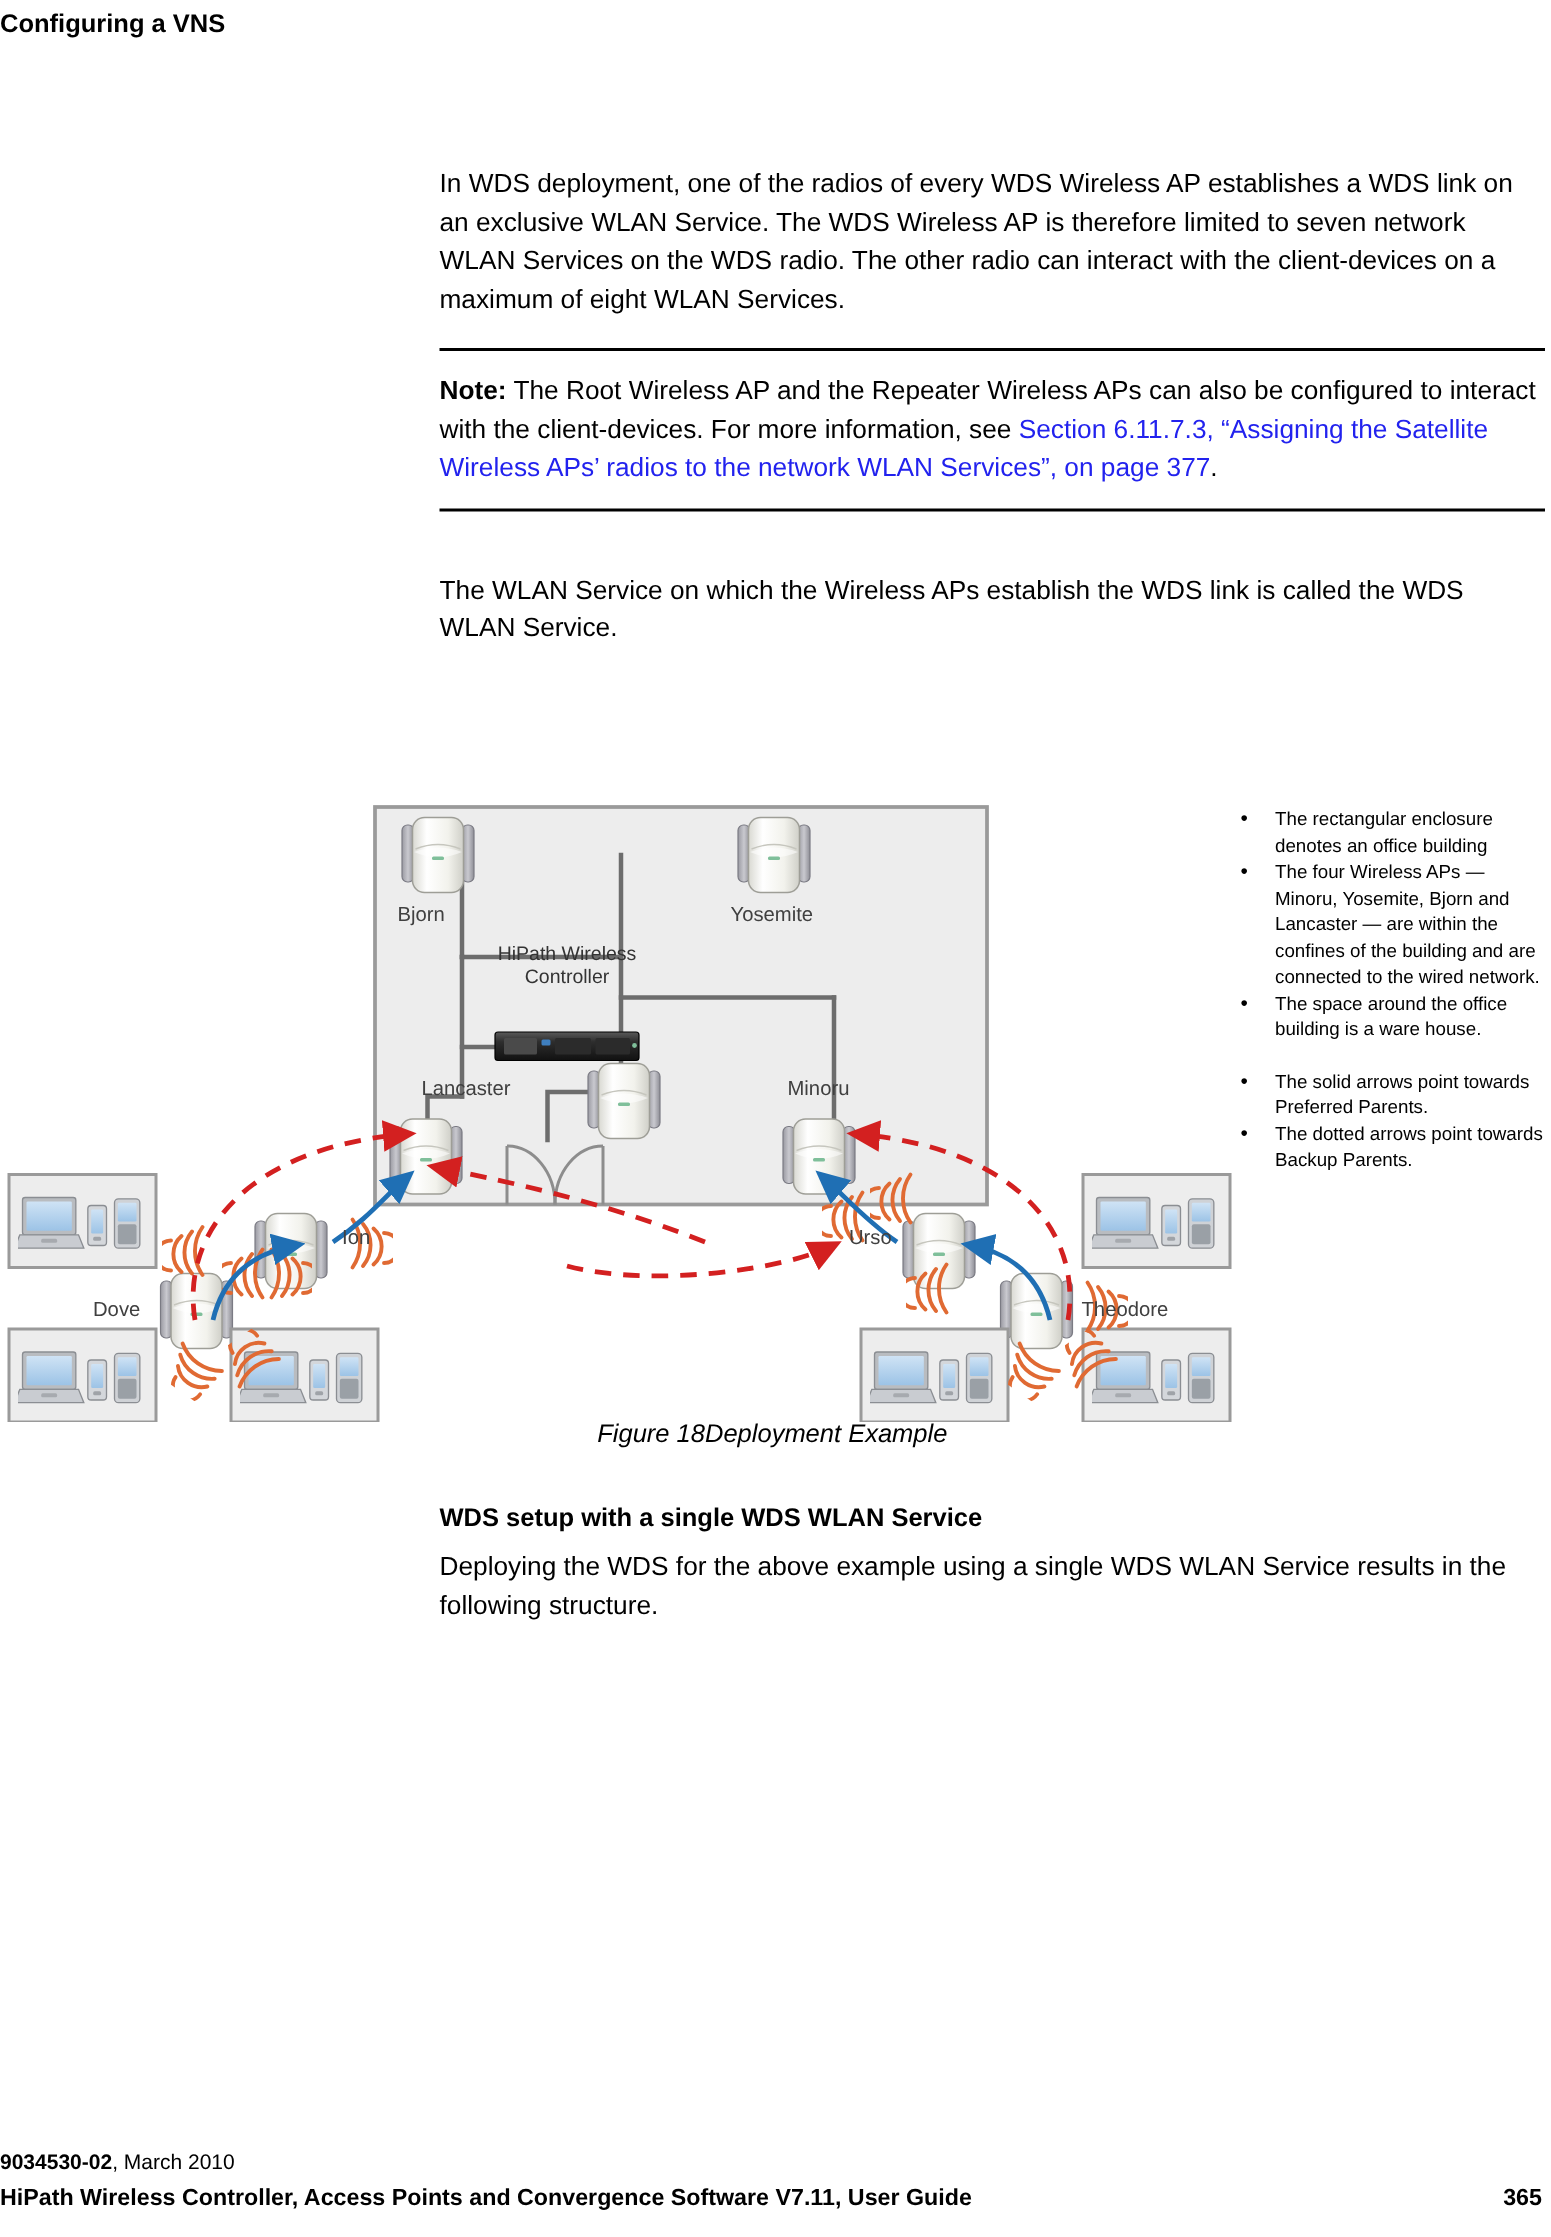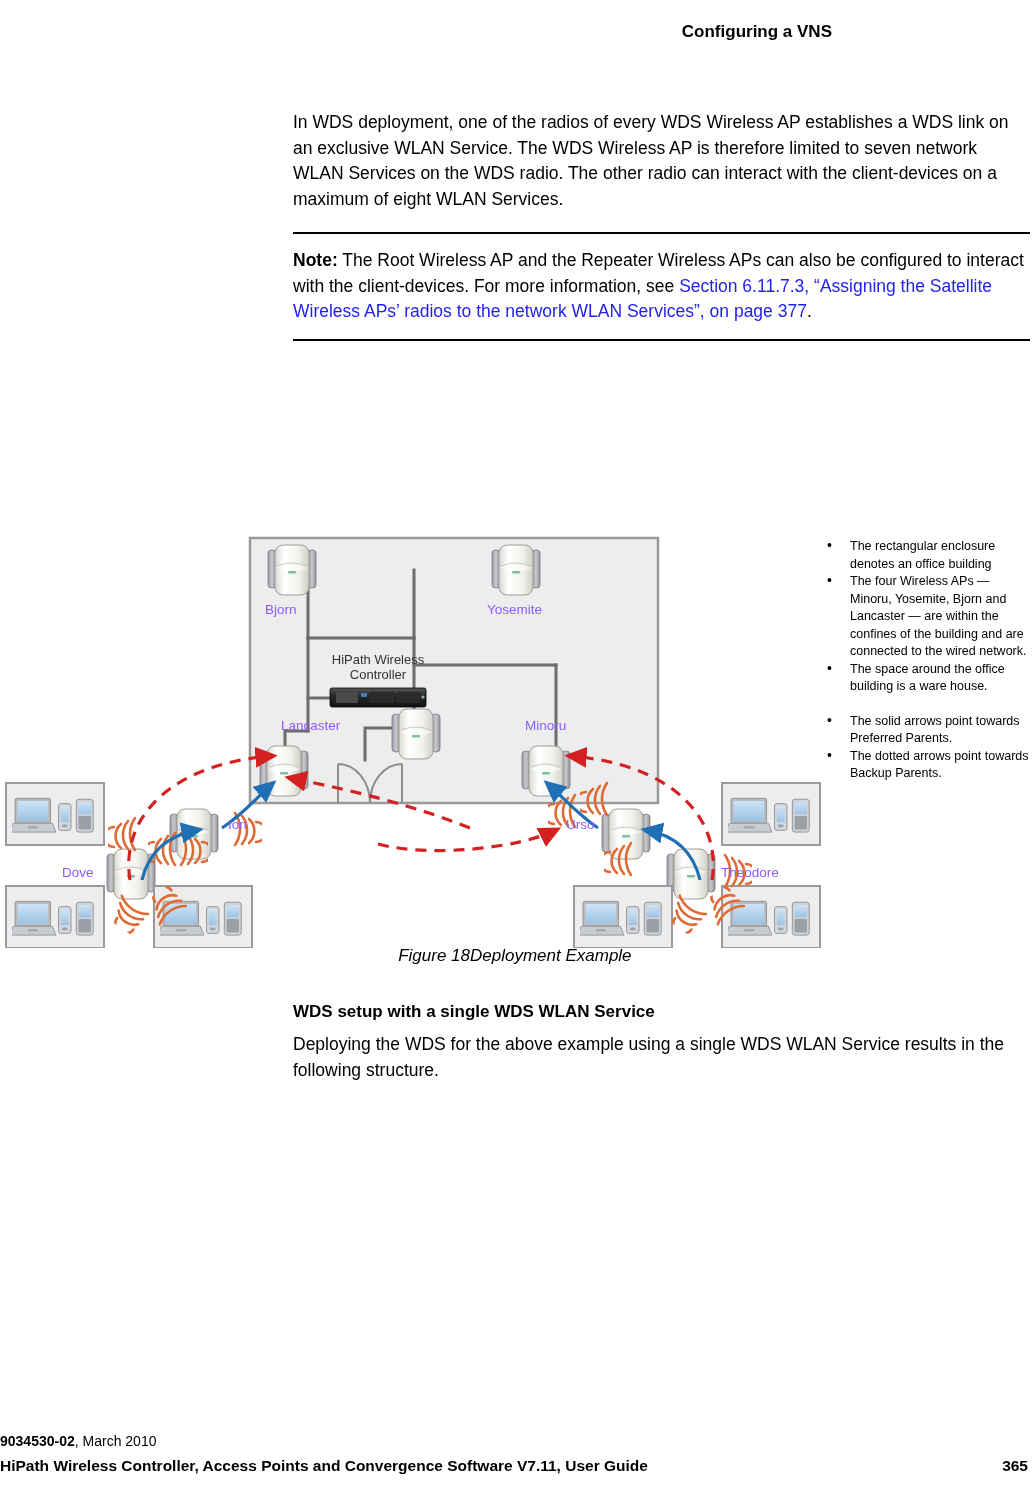--- a/index.html
+++ b/index.html
@@ -12,24 +12,23 @@
     height: 1491px;
     position: relative;
     font-family: "Liberation Sans", sans-serif;
     color: #000000;
     overflow: hidden;
   }
 
   
   .page-header {
     position: absolute;
-    top: 16px;
+    top: 0;
     left: 0;
     width: 838px;
-    text-align: right;
     padding-right: 6px;
     box-sizing: border-box;
   }
   .header-title {
     font-size: 17px;
     font-weight: bold;
     line-height: 24px;
     margin-top: 4px;
   }
   .header-subtitle {
@@ -160,21 +159,21 @@
   .footer-page {
     position: absolute;
     right: 6px;
     bottom: 2px;
     font-size: 15.5px;
     font-weight: bold;
   }
   .ap-label {
     position: absolute;
     font-size: 13.5px;
-    color: #8b5cf6;
+    color: #404040;
     font-family: "Liberation Sans", sans-serif;
     white-space: nowrap;
   }
   .ctrl-label {
     position: absolute;
     font-size: 13px;
     color: #333;
     text-align: center;
     line-height: 15px;
     font-weight: normal;
@@ -188,20 +187,21 @@
 </div>
 
 <div class="content">
 
   <p class="para">In WDS deployment, one of the radios of every WDS Wireless AP establishes a WDS link on an exclusive WLAN Service. The WDS Wireless AP is therefore limited to seven network WLAN Services on the WDS radio. The other radio can interact with the client-devices on a maximum of eight WLAN Services.</p>
 
   <div class="note-box">
     <p class="note-text"><span class="note-label">Note:</span><span> The Root Wireless AP and the Repeater Wireless APs can also be configured to interact with the client-devices. For more information, see </span><span class="xref">Section 6.11.7.3, “Assigning the Satellite Wireless APs’ radios to the network WLAN Services”, on page 377</span><span>.</span></p>
   </div>
 
+  <p class="para">The WLAN Service on which the Wireless APs establish the WDS link is called the WDS WLAN Service.</p>
 
 </div>
 
 <div class="figure-area">
 
   <svg class="figure-canvas" viewBox="0 0 830 420">
     <defs>
 
       <linearGradient id="apBody" x1="0" y1="0" x2="1" y2="0">
         <stop offset="0%" stop-color="#d9d9d2"></stop>
@@ -378,21 +378,21 @@
 
   <div class="ap-label" style="left:265px; top:74px;">Bjorn</div>
   <div class="ap-label" style="left:487px; top:74px;">Yosemite</div>
   <div class="ap-label" style="left:281px; top:190px;">Lancaster</div>
   <div class="ap-label" style="left:525px; top:190px;">Minoru</div>
   <div class="ap-label" style="left:228px; top:289px;">Ion</div>
   <div class="ap-label" style="left:566px; top:289px;">Urso</div>
   <div class="ap-label" style="left:62px;  top:337px;">Dove</div>
   <div class="ap-label" style="left:721px; top:337px;">Theodore</div>
 
-  <div class="ctrl-label" style="left:318px; top:124px; width:120px;">
+  <div class="ctrl-label" style="left:318px; top:100px; width:120px;">
     <div>HiPath Wireless</div>
     <div>Controller</div>
   </div>
 
   <div class="figure-notes">
     <div class="fig-bullet">
       <span class="dot">•</span>
       <span>The rectangular enclosure denotes an office building</span>
     </div>
     <div class="fig-bullet">

